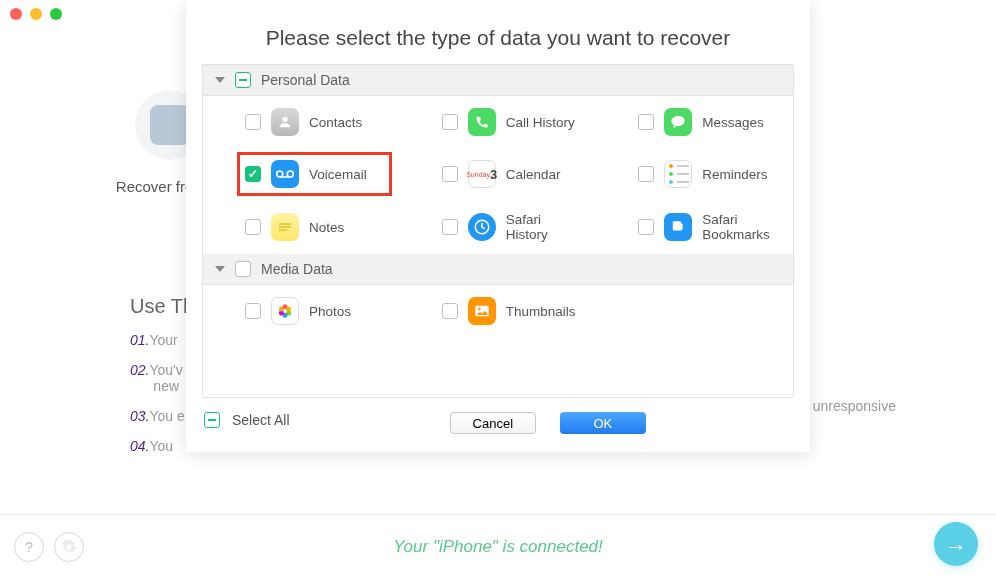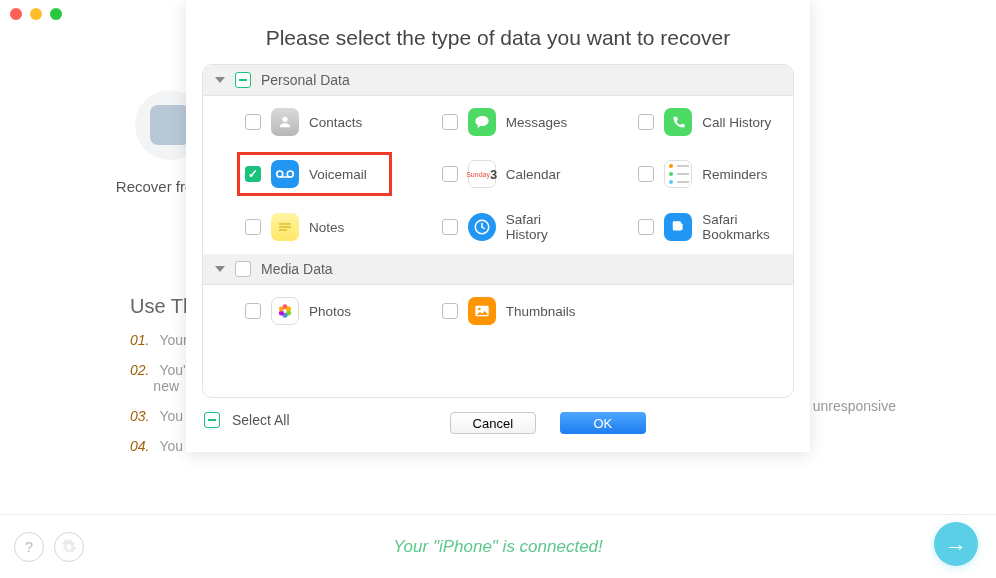--- a/index.html
+++ b/index.html
@@ -66,21 +66,21 @@
   }
 
   .bg-list {
     position: absolute;
     left: 130px; top: 295px;
     width: 400px;
     color: #888;
   }
   .bg-list-title { font-size: 20px; color:#666; margin-bottom: 14px; }
   .bg-list li { list-style: none; font-size: 14px; margin-bottom: 14px; color:#999; }
-  .bg-list li em { font-style: italic; color:#a16207; margin-right: 10px; }
+  .bg-list li em { font-style: italic; color:#4c1d95; }
 
   .bg-right-list {
     position: absolute;
     right: 100px; top: 325px;
     font-size: 14px; color:#999;
   }
   .bg-right-list li {
     list-style: none; margin-bottom: 20px;
     display: flex; align-items: center; gap: 10px;
   }
@@ -132,21 +132,21 @@
   .modal-title {
     text-align: center;
     font-size: 21px;
     color: #464646;
     padding: 26px 0 14px;
   }
   .scroll-area {
     flex: 1;
     border: 1px solid #e3e3e3;
     margin: 0 16px;
-    border-radius: 10px;
+    border-radius: 2px;
     overflow: hidden;
     background: #fff;
   }
   .group-header {
     background: #f1f1f1;
     padding: 7px 12px;
     display: flex; align-items: center; gap: 10px;
     font-size: 14px; color: #606060;
     border-bottom: 1px solid #e5e5e5;
   }
@@ -317,35 +317,35 @@
         <span class="app-icon ic-contacts">
           <svg width="16" height="16" viewBox="0 0 24 24">
               <circle cx="12" cy="8" r="4" fill="#fff"></circle>
               <path d="M4 20c0-4 4-6 8-6s8 2 8 6" fill="#fff"></path>
             </svg>
         </span>
         <span>Contacts</span>
       </div>
       <div class="cell">
         <span class="cbox"></span>
+        <span class="app-icon ic-call">
+          <svg width="15" height="15" viewBox="0 0 24 24">
+              <path fill="#fff" d="M6 2c-1 0-2 1-2 2 0 9 7 16 16 16 1 0 2-1 2-2v-3l-5-1-2 2c-3-1-5-3-6-6l2-2-1-5H6z"></path>
+            </svg>
+        </span>
+        <span>Call History</span>
+      </div>
+      <div class="cell">
+        <span class="cbox"></span>
         <span class="app-icon ic-msg">
           <svg width="16" height="16" viewBox="0 0 24 24">
               <path fill="#fff" d="M12 3C6 3 2 7 2 11c0 3 2 5 4 6l-1 4 5-3h2c6 0 10-4 10-8s-4-7-10-7z"></path>
             </svg>
         </span>
         <span>Messages</span>
-      </div>
-      <div class="cell">
-        <span class="cbox"></span>
-        <span class="app-icon ic-call">
-          <svg width="15" height="15" viewBox="0 0 24 24">
-              <path fill="#fff" d="M6 2c-1 0-2 1-2 2 0 9 7 16 16 16 1 0 2-1 2-2v-3l-5-1-2 2c-3-1-5-3-6-6l2-2-1-5H6z"></path>
-            </svg>
-        </span>
-        <span>Call History</span>
       </div>
     </div>
 
     <div class="row">
       <div class="cell highlight">
         <span class="cbox checked"></span>
         <span class="app-icon ic-vm">
           <svg width="18" height="12" viewBox="0 0 24 14">
               <circle cx="5" cy="7" r="4" fill="none" stroke="#fff" stroke-width="2.2"></circle>
               <circle cx="19" cy="7" r="4" fill="none" stroke="#fff" stroke-width="2.2"></circle>

